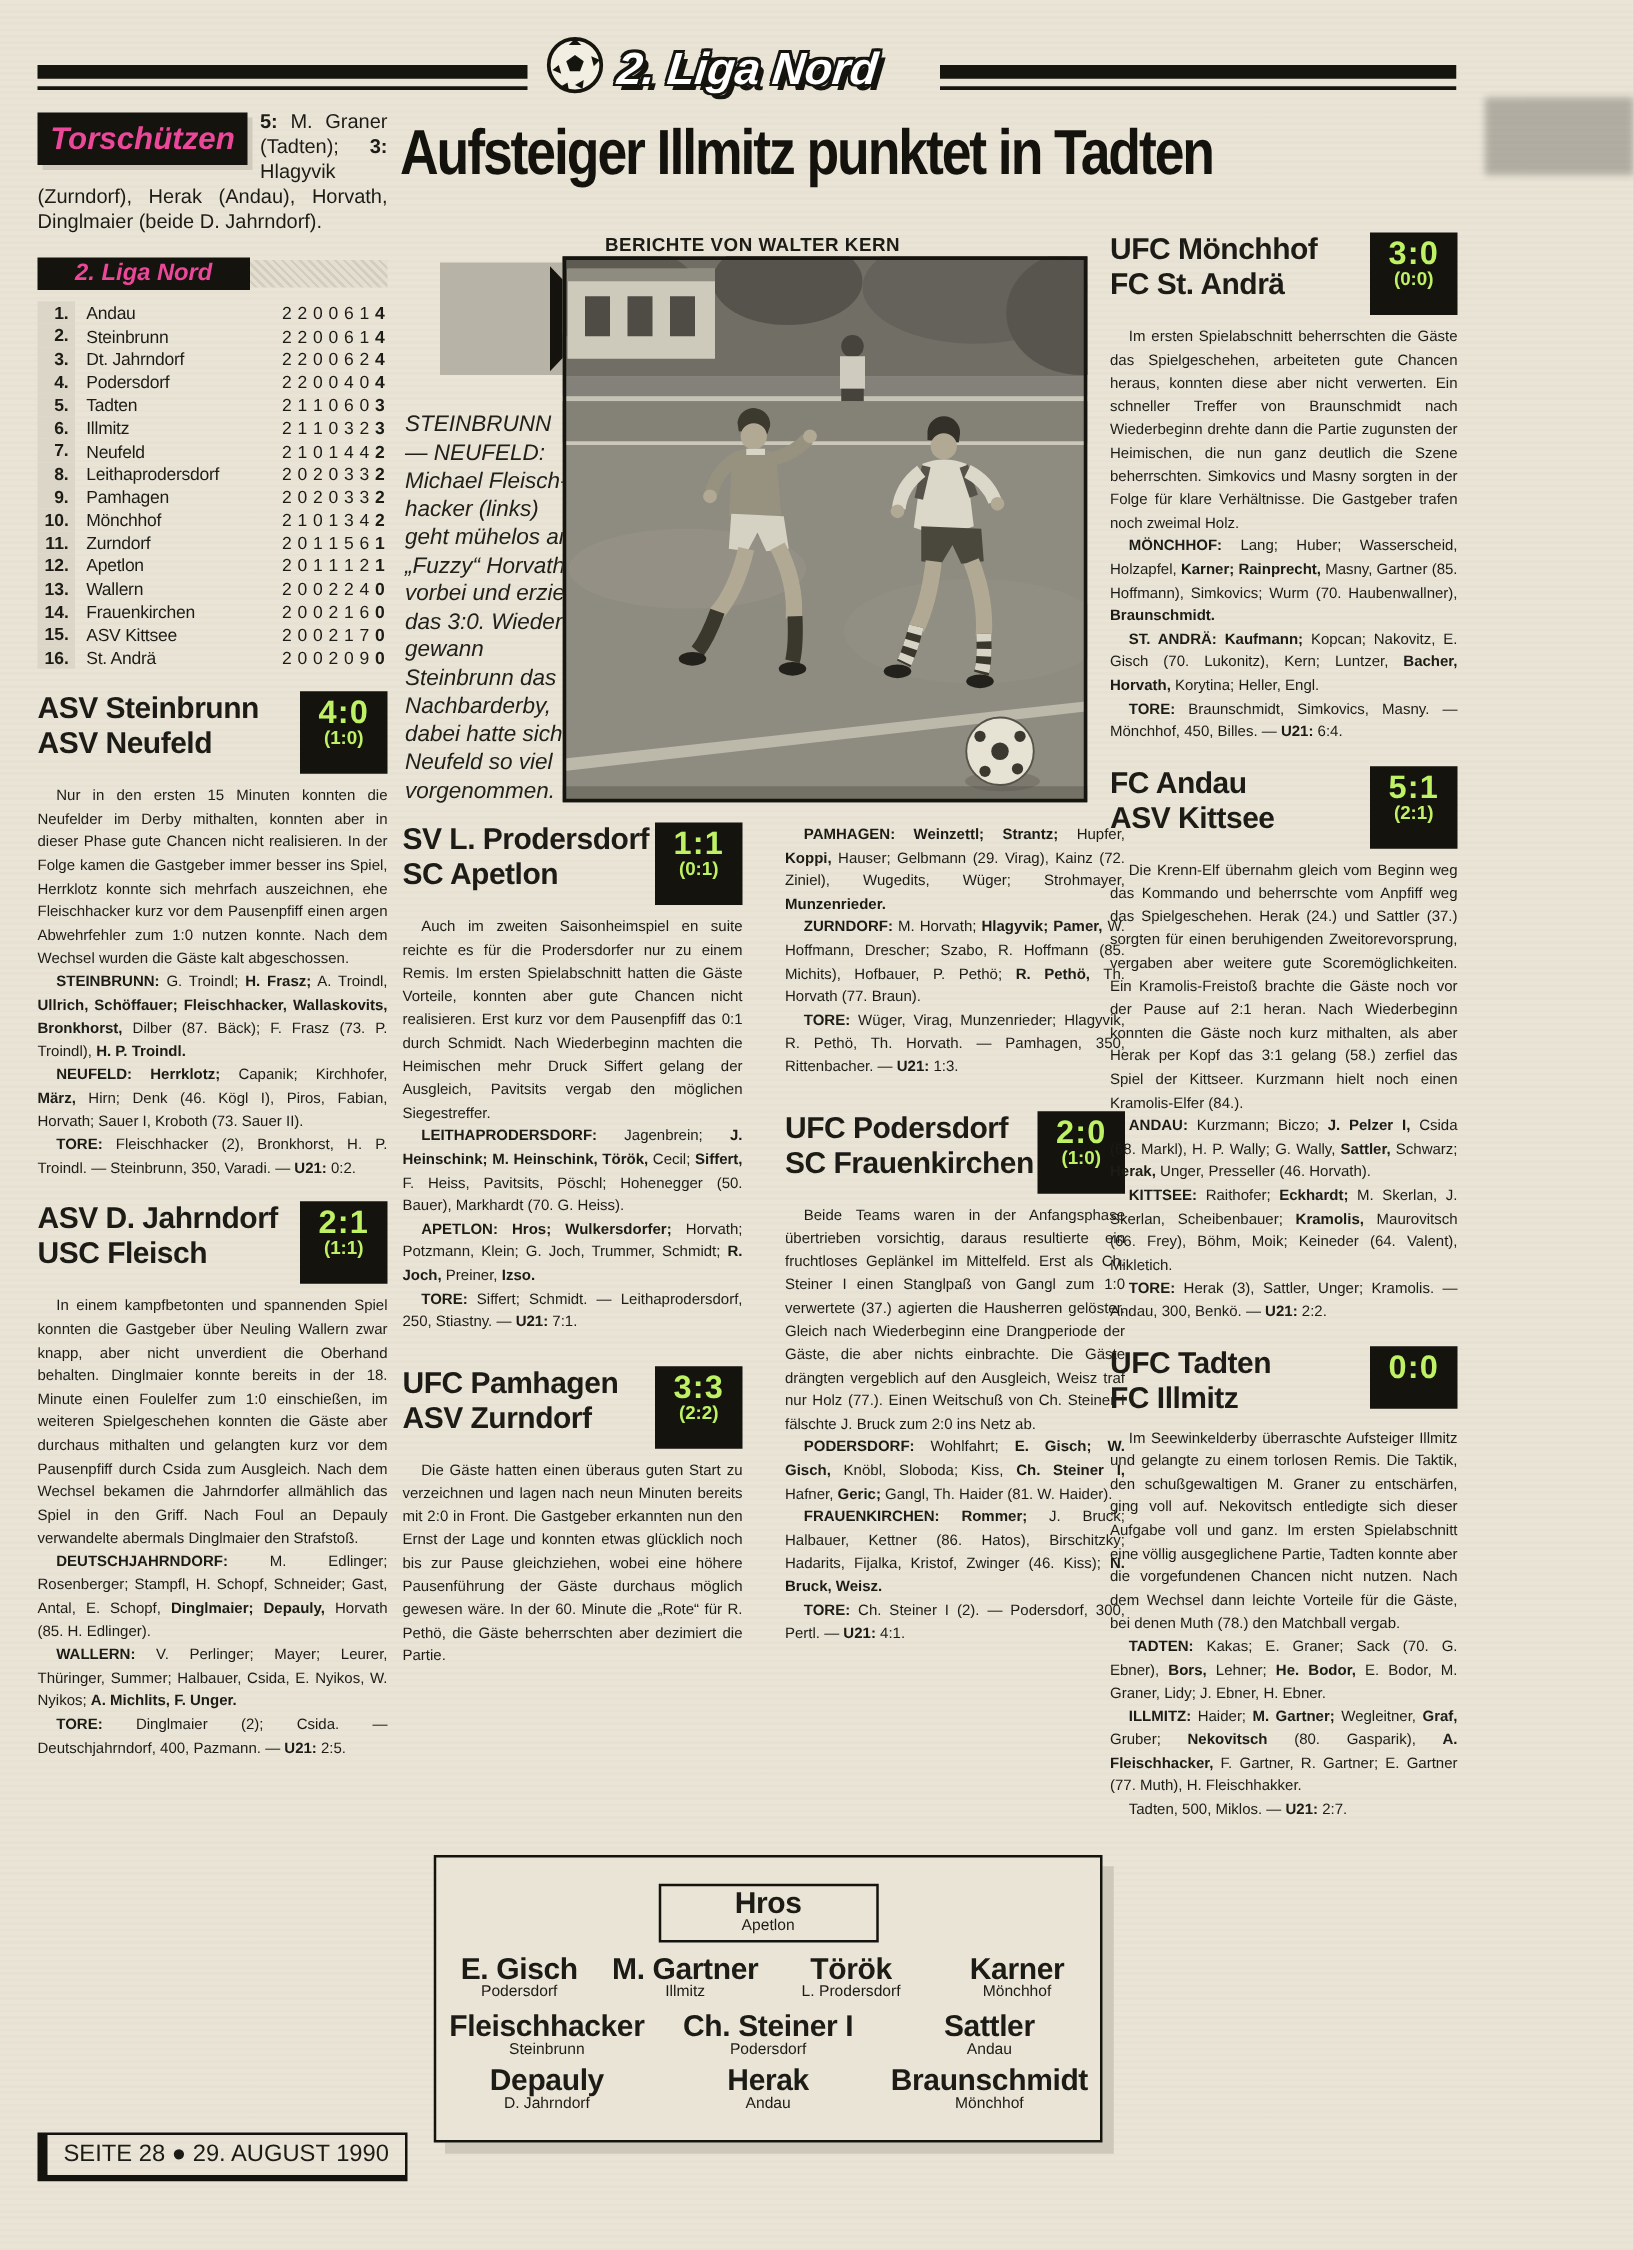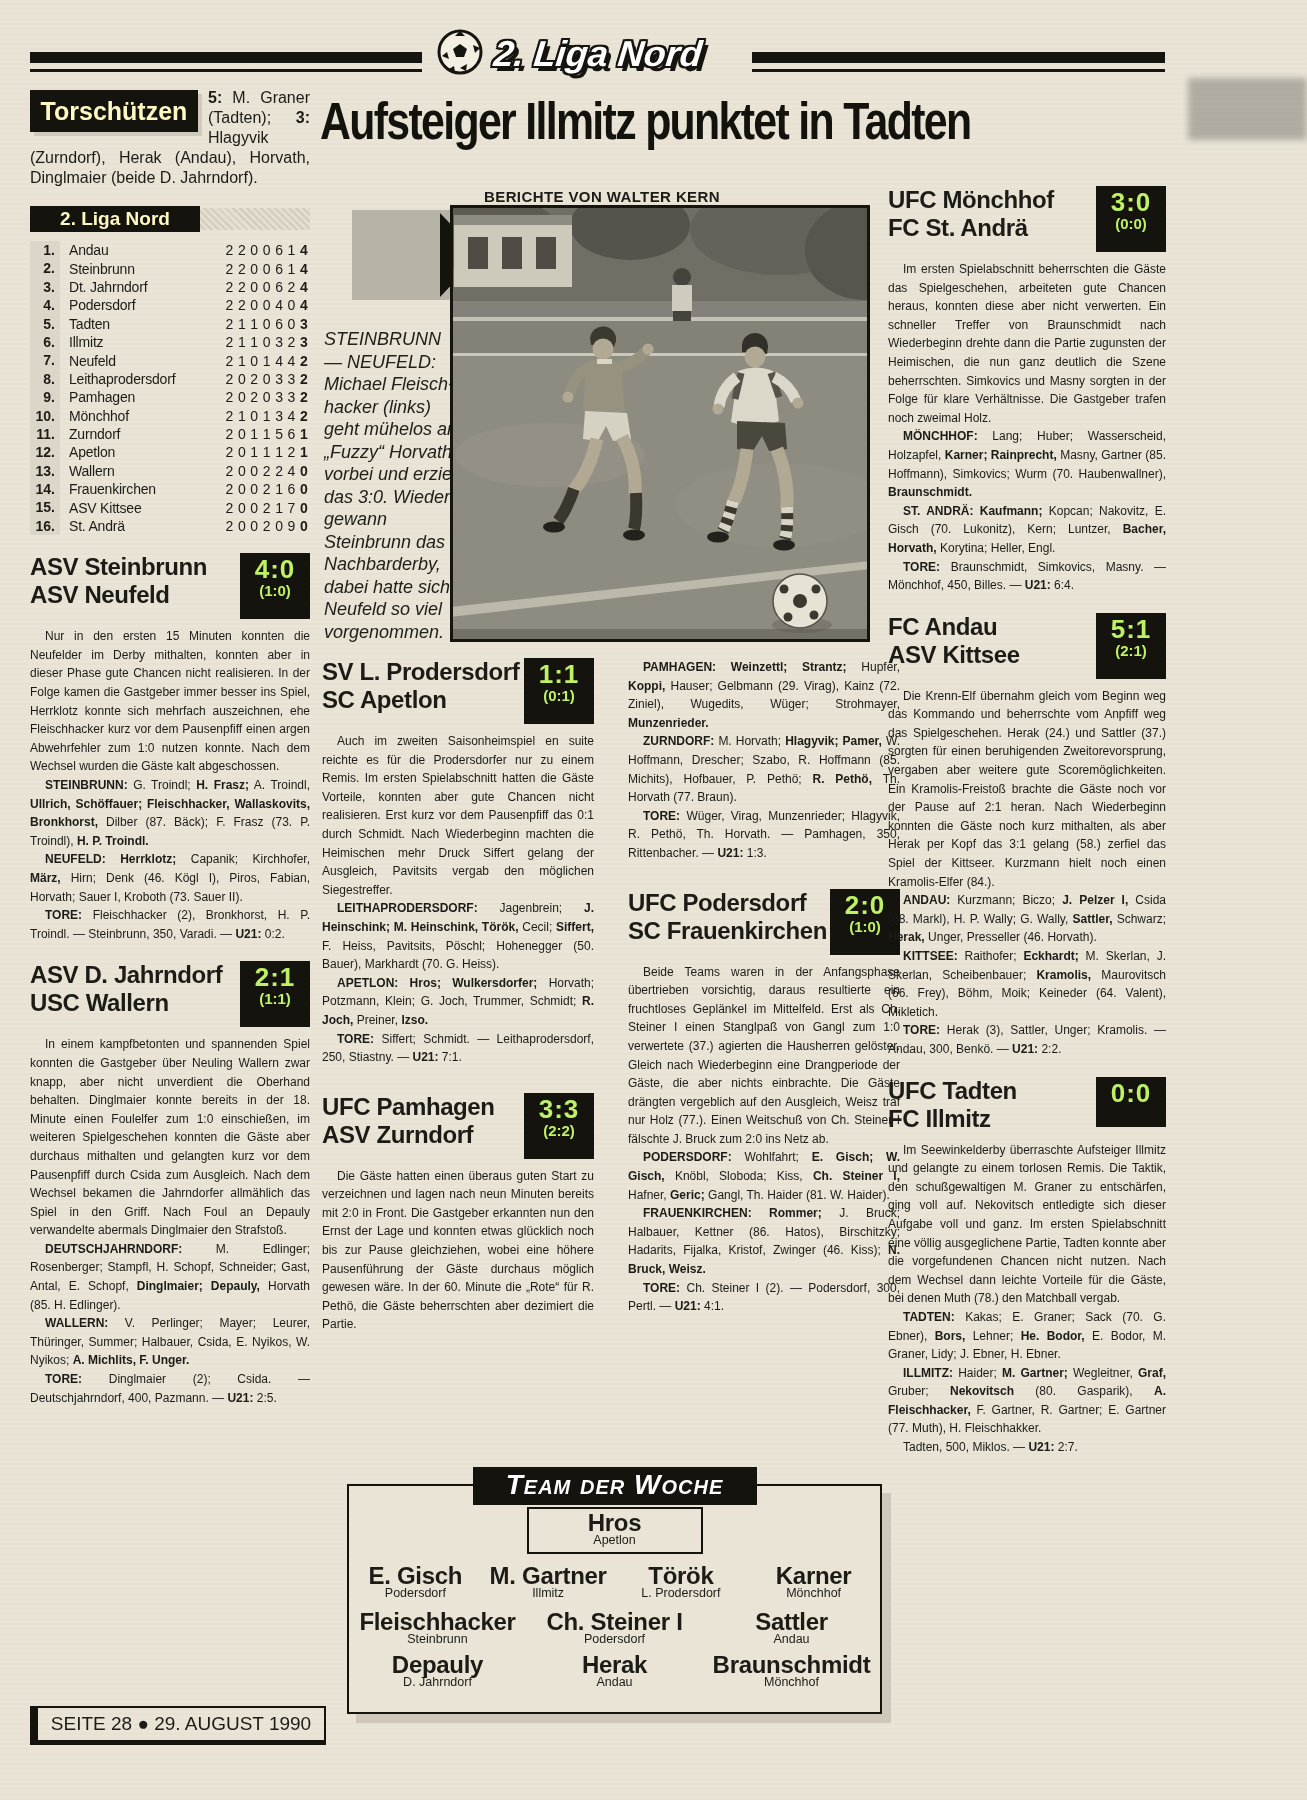--- a/index.html
+++ b/index.html
@@ -18,21 +18,21 @@
      transform:scaleX(.84);transform-origin:left top;color:#14120d;}
   .byline{position:absolute;left:322px;top:188px;width:560px;text-align:center;font-weight:bold;font-size:15px;letter-spacing:.4px;}
   
   .col{position:absolute;}
   #col1{left:30px;top:88px;width:280px;}
   #col2a{left:324px;top:210px;width:150px;}
   #col2b{left:322px;top:658px;width:272px;}
   #col3b{left:628px;top:658px;width:272px;}
   #col4{left:888px;top:186px;width:278px;}
   
-  .black-tab{background:#15130e;color:#fef9c3;font-weight:bold;text-align:center;}
+  .black-tab{background:#15130e;color:#ec4899;font-style:italic;font-weight:bold;text-align:center;}
   .topscorers .black-tab{width:168px;height:42px;line-height:42px;font-size:25px;float:left;margin:2px 10px 2px 0;box-shadow:4px 4px 0 #cfcabb;}
   .topscorers p{font-size:16px;line-height:20px;margin:0;text-align:justify;}
   .topscorers::after{content:"";display:block;clear:both;}
   
   .ltable{margin-top:18px;}
   .ltable-head{position:relative;height:26px;margin-bottom:9px;}
   .ltable-head .hatch{position:absolute;left:4px;right:0;top:2px;height:22px;
       background:repeating-linear-gradient(45deg,#d2cdbe 0 2px,#e3decf 2px 5px);}
   .ltable-head .black-tab{position:absolute;left:0;top:0;width:170px;height:26px;line-height:26px;font-size:19px;}
   .trow{display:flex;align-items:center;height:18.4px;font-size:14px;}
@@ -307,21 +307,21 @@
         </div>
         <p>Nur in den ersten 15 Minuten konnten die Neufelder im Derby mithalten, konnten aber in dieser Phase gute Chancen nicht realisieren. In der Folge kamen die Gastgeber immer besser ins Spiel, Herrklotz konnte sich mehrfach auszeichnen, ehe Fleischhacker kurz vor dem Pausenpfiff einen argen Abwehrfehler zum 1:0 nutzen konnte. Nach dem Wechsel wurden die Gäste kalt abgeschossen.</p>
         <p><b>STEINBRUNN:</b> G. Troindl; <b>H. Frasz;</b> A. Troindl, <b>Ullrich, Schöffauer; Fleischhacker, Wallaskovits, Bronkhorst,</b> Dilber (87. Bäck); F. Frasz (73. P. Troindl), <b>H. P. Troindl.</b></p>
         <p><b>NEUFELD: Herrklotz;</b> Capanik; Kirchhofer, <b>März,</b> Hirn; Denk (46. Kögl I), Piros, Fabian, Horvath; Sauer I, Kroboth (73. Sauer II).</p>
         <p><b>TORE:</b> Fleischhacker (2), Bronkhorst, H. P. Troindl. — Steinbrunn, 350, Varadi. — <b>U21:</b> 0:2.</p>
       </section>
     <section class="match">
         <div class="mhead">
           <div class="teams">
             <div>ASV D. Jahrndorf</div>
-            <div>USC Wallern</div>
+            <div>USC Fleisch</div>
           </div>
           <div class="badge">
             <div class="sc">2:1</div>
             <div class="ht">(1:1)</div>
           </div>
         </div>
         <p>In einem kampfbetonten und spannenden Spiel konnten die Gastgeber über Neuling Wallern zwar knapp, aber nicht unverdient die Oberhand behalten. Dinglmaier konnte bereits in der 18. Minute einen Foulelfer zum 1:0 einschießen, im weiteren Spielgeschehen konnten die Gäste aber durchaus mithalten und gelangten kurz vor dem Pausenpfiff durch Csida zum Ausgleich. Nach dem Wechsel bekamen die Jahrndorfer allmählich das Spiel in den Griff. Nach Foul an Depauly verwandelte abermals Dinglmaier den Strafstoß.</p>
         <p><b>DEUTSCHJAHRNDORF:</b> M. Edlinger; Rosenberger; Stampfl, H. Schopf, Schneider; Gast, Antal, E. Schopf, <b>Dinglmaier; Depauly,</b> Horvath (85. H. Edlinger).</p>
         <p><b>WALLERN:</b> V. Perlinger; Mayer; Leurer, Thüringer, Summer; Halbauer, Csida, E. Nyikos, W. Nyikos; <b>A. Michlits, F. Unger.</b></p>
         <p><b>TORE:</b> Dinglmaier (2); Csida. — Deutschjahrndorf, 400, Pazmann. — <b>U21:</b> 2:5.</p>
@@ -513,21 +513,20 @@
           </div>
         </div>
         <p>Im Seewinkelderby überraschte Aufsteiger Illmitz und gelangte zu einem torlosen Remis. Die Taktik, den schußgewaltigen M. Graner zu entschärfen, ging voll auf. Nekovitsch entledigte sich dieser Aufgabe voll und ganz. Im ersten Spielabschnitt eine völlig ausgeglichene Partie, Tadten konnte aber die vorgefundenen Chancen nicht nutzen. Nach dem Wechsel dann leichte Vorteile für die Gäste, bei denen Muth (78.) den Matchball vergab.</p>
         <p><b>TADTEN:</b> Kakas; E. Graner; Sack (70. G. Ebner), <b>Bors,</b> Lehner; <b>He. Bodor,</b> E. Bodor, M. Graner, Lidy; J. Ebner, H. Ebner.</p>
         <p><b>ILLMITZ:</b> Haider; <b>M. Gartner;</b> Wegleitner, <b>Graf,</b> Gruber; <b>Nekovitsch</b> (80. Gasparik), <b>A. Fleischhacker,</b> F. Gartner, R. Gartner; E. Gartner (77. Muth), H. Fleischhakker.</p>
         <p>Tadten, 500, Miklos. — <b>U21:</b> 2:7.</p>
       </section>
   </div>
 
   <div id="totw">
-    <div class="banner">Team der Woche</div>
     <div class="gkbox pl">
       <div class="nm">Hros</div>
       <div class="cl">Apetlon</div>
     </div>
     <div class="rowf">
         <div class="pl">
           <div class="nm">E. Gisch</div>
           <div class="cl">Podersdorf</div>
         </div>
         <div class="pl">

